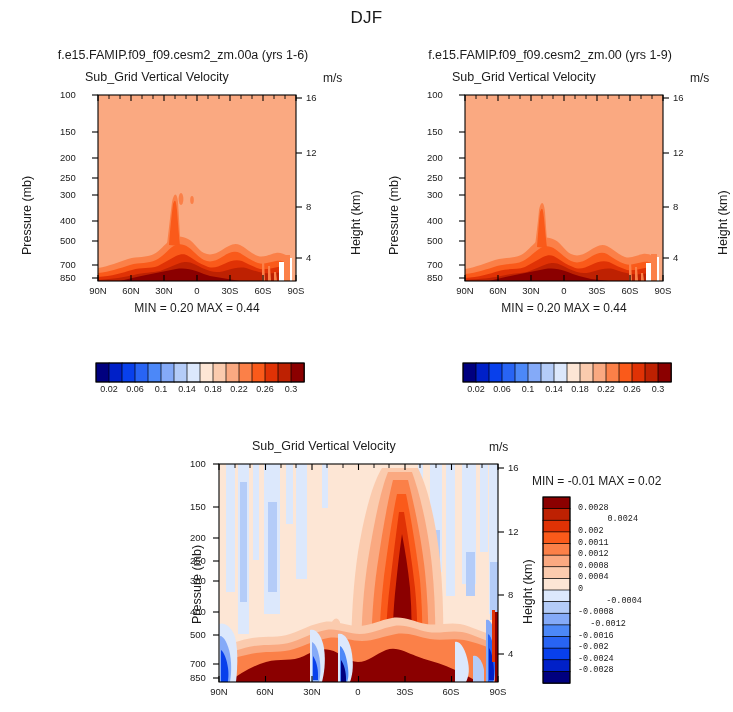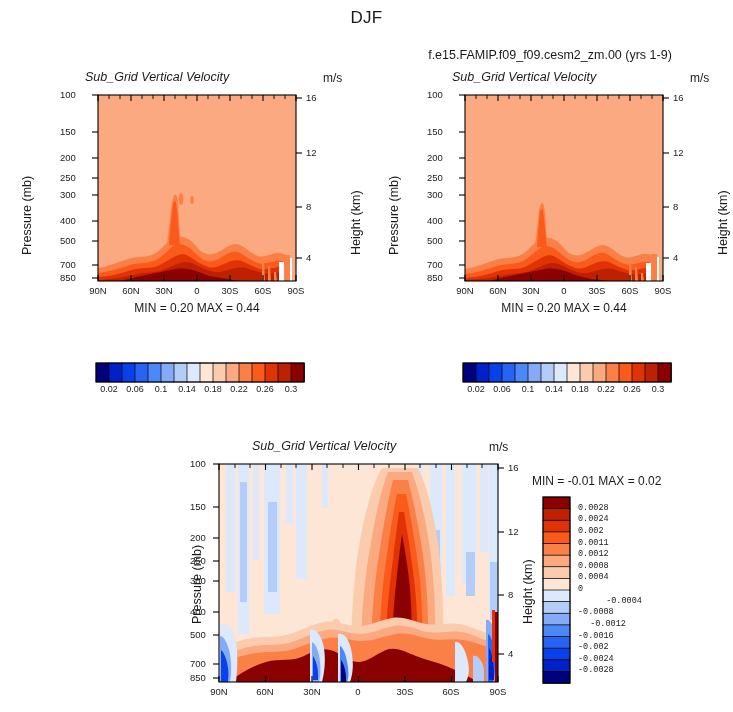--- a/index.html
+++ b/index.html
@@ -11,21 +11,21 @@
     position:relative;
     overflow:hidden;
   }
   .abs{position:absolute;}
   .ctr{text-align:center;}
   #main-title{
     left:0;top:8px;width:733px;
     font-size:17px;letter-spacing:.2px;
   }
   .panel-title{font-size:12.5px;white-space:nowrap;}
-  .var-title{font-size:12.5px;white-space:nowrap;font-style:italic;}
+  .var-title{font-size:12.5px;white-space:nowrap;}
   .units{font-size:12px;padding-left:27px;}
   .axis-label{font-size:12.5px;}
   .tick{font-size:9.5px;white-space:nowrap;}
   .minmax{font-size:12px;white-space:nowrap;}
   .cb-lab{font-size:9px;white-space:nowrap;}
   .cb-lab-v{font-size:8.5px;white-space:nowrap;}
   .rot{
     transform-origin:0 0;
     transform:rotate(-90deg);
     white-space:nowrap;
@@ -35,20 +35,21 @@
   .tk{stroke:#000;stroke-width:1.1;}
   .tk-min{stroke:#000;stroke-width:.9;}
 </style>
 </head>
 <body>
 
 <div class="abs ctr" id="main-title">DJF</div>
 
 <div class="abs" style="left:0;top:40px;width:366px;height:350px;">
 
+  <div class="abs ctr panel-title" style="left:0;top:8px;width:366px;">f.e15.FAMIP.f09_f09.cesm2_zm.00a (yrs 1-6)</div>
 
   <div class="abs var-title" style="left:85px;top:30px;">Sub_Grid Vertical Velocity</div>
 
   <div class="abs units" style="left:296px;top:31px;">m/s</div>
 
   <div class="abs rot axis-label" style="left:20px;top:215px;">Pressure (mb)</div>
 
   <div class="abs rot axis-label" style="left:349px;top:215px;">Height (km)</div>
 
   <svg class="abs" style="left:0;top:0;" width="366" height="300" viewBox="0 0 366 300">
@@ -568,21 +569,21 @@
         <rect x="3" y="129.88" width="27" height="12.03" fill="#4C88F8" stroke="#000" stroke-width="0.7"></rect>
         <rect x="3" y="141.50" width="27" height="12.03" fill="#2864F4" stroke="#000" stroke-width="0.7"></rect>
         <rect x="3" y="153.13" width="27" height="12.03" fill="#0840EC" stroke="#000" stroke-width="0.7"></rect>
         <rect x="3" y="164.75" width="27" height="12.03" fill="#0020C8" stroke="#000" stroke-width="0.7"></rect>
         <rect x="3" y="176.38" width="27" height="12.03" fill="#00007F" stroke="#000" stroke-width="0.7"></rect>
       </g>
     <rect x="3" y="2" width="27" height="186" fill="none" stroke="#000" stroke-width="1"></rect>
   </svg>
   <div class="abs" id="cbV-labels" style="left:34px;top:0;width:86px;height:192px;">
       <div class="abs cb-lab-v" style="left: 4px; top: 7.625px; width: 60px; text-align: left;">0.0028</div>
-      <div class="abs cb-lab-v" style="left: 4px; top: 19.25px; width: 60px; text-align: left;">0.0024</div>
+      <div class="abs cb-lab-v" style="left: 4px; top: 19.25px; width: 60px; text-align: right;">0.0024</div>
       <div class="abs cb-lab-v" style="left: 4px; top: 30.875px; width: 60px; text-align: left;">0.002</div>
       <div class="abs cb-lab-v" style="left: 4px; top: 42.5px; width: 60px; text-align: left;">0.0011</div>
       <div class="abs cb-lab-v" style="left: 4px; top: 54.125px; width: 60px; text-align: left;">0.0012</div>
       <div class="abs cb-lab-v" style="left: 4px; top: 65.75px; width: 60px; text-align: left;">0.0008</div>
       <div class="abs cb-lab-v" style="left: 4px; top: 77.375px; width: 60px; text-align: left;">0.0004</div>
       <div class="abs cb-lab-v" style="left: 4px; top: 89px; width: 60px; text-align: left;">0</div>
       <div class="abs cb-lab-v" style="left: 20px; top: 100.625px; width: 60px; text-align: center;">-0.0004</div>
       <div class="abs cb-lab-v" style="left: 4px; top: 112.25px; width: 60px; text-align: left;">-0.0008</div>
       <div class="abs cb-lab-v" style="left: 4px; top: 123.875px; width: 60px; text-align: center;">-0.0012</div>
       <div class="abs cb-lab-v" style="left: 4px; top: 135.5px; width: 60px; text-align: left;">-0.0016</div>

